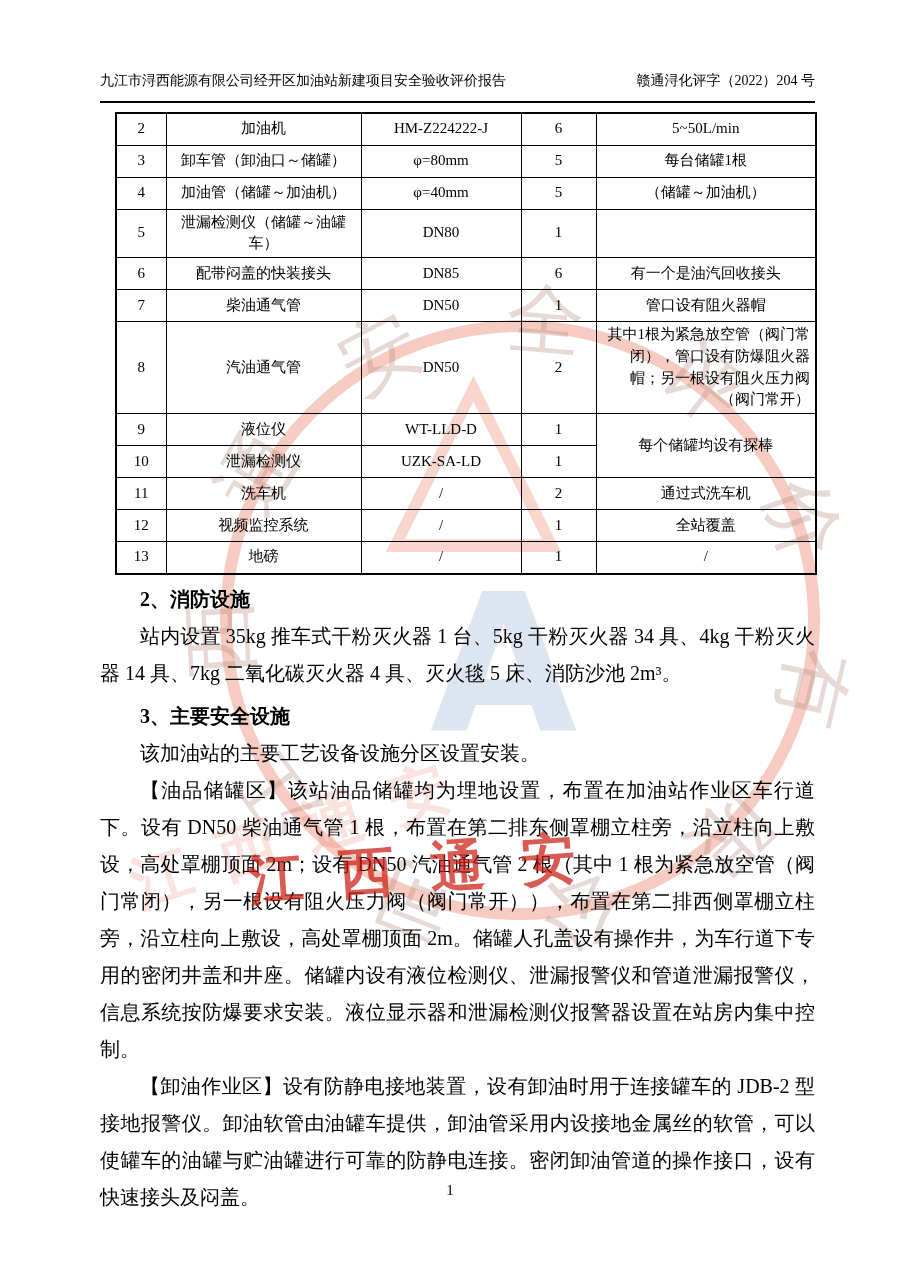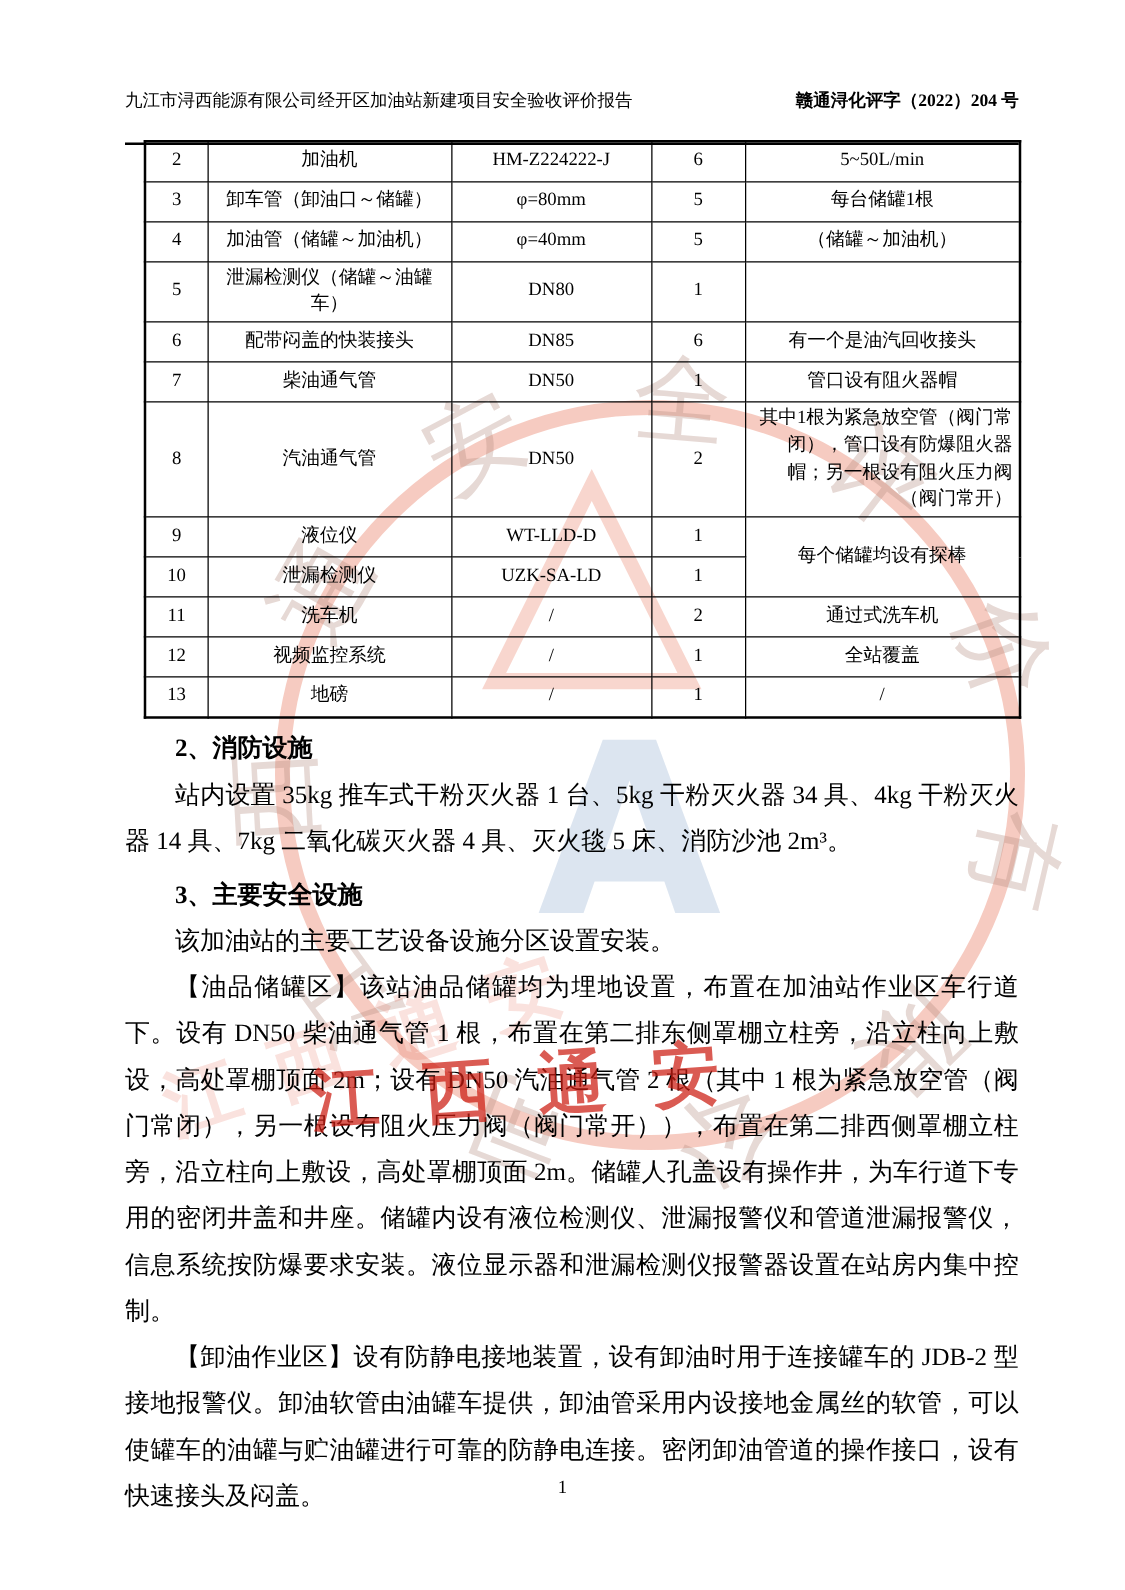--- a/index.html
+++ b/index.html
@@ -34,23 +34,23 @@
   }
   .wm-stamp {
     position:absolute; left:248px; top:832px; font-size:55px; letter-spacing:36px;
     color:rgba(204,28,16,0.72); transform:rotate(-4deg); font-weight:bold;
     z-index:3; pointer-events:none; white-space:nowrap;
   }
   
   .header {
     position:absolute; left:100px; top:72px; width:715px; z-index:1;
     display:flex; justify-content:space-between; align-items:flex-end;
-    border-bottom:2px solid #000; padding-bottom:24px; font-size:14px;
-  }
-  .header .right { font-weight:bold; }
+    border-bottom:2px solid #000; padding-bottom:11px; font-size:14px;
+  }
+  .header .right { font-weight:normal; }
   
   .content { position:absolute; left:100px; top:112px; width:715px; z-index:1; }
   .doc-table {
     border-collapse:collapse; table-layout:fixed; width:700px; margin-left:15px;
     font-size:15px; border:2px solid #000;
   }
   .doc-table td {
     border:1px solid #000; text-align:center; vertical-align:middle;
     padding:2px 5px; line-height:1.45; word-break:break-all;
   }

